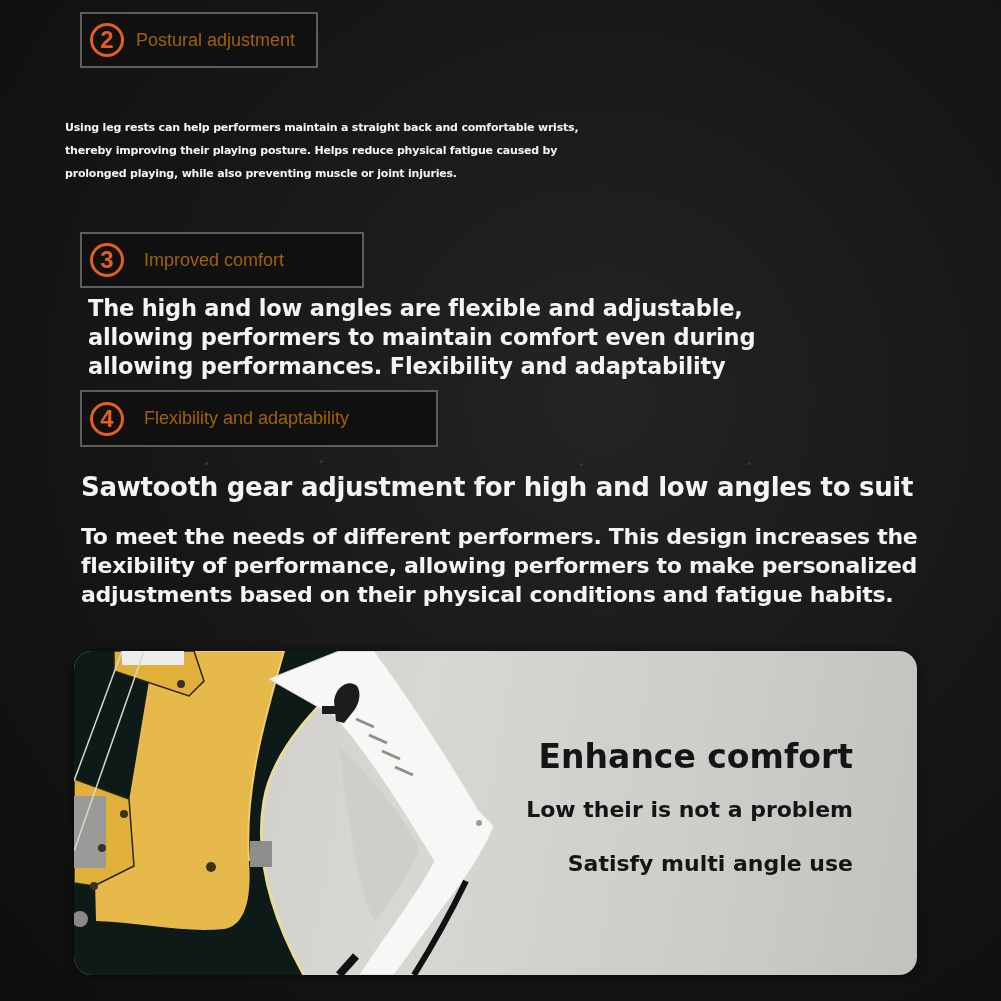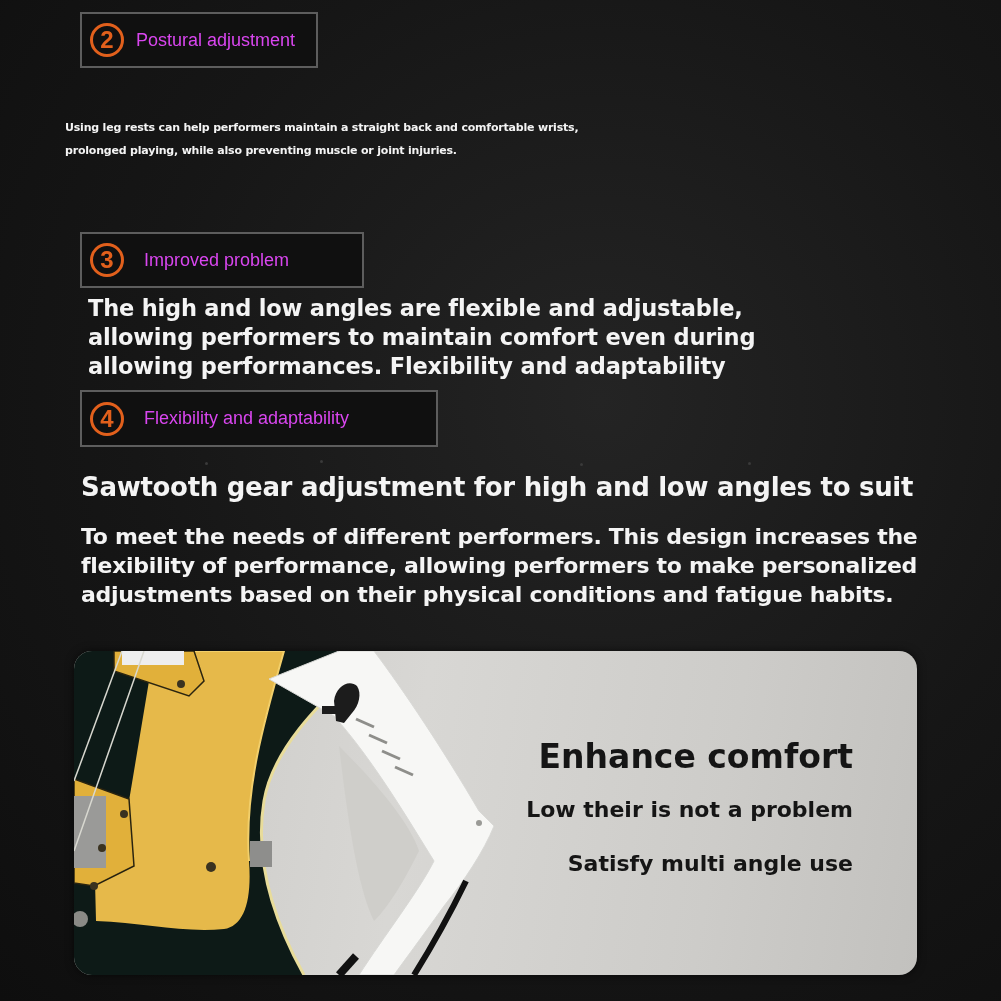--- a/index.html
+++ b/index.html
@@ -15,21 +15,21 @@
     display: flex; align-items: center;
   }
   .badge .num {
     box-sizing: border-box; width: 34px; height: 34px; border-radius: 50%;
     border: 3px solid #e2601c; color: #e2601c;
     font-family: "Liberation Sans", sans-serif; font-weight: bold; font-size: 24px;
     display: flex; align-items: center; justify-content: center;
     margin-left: 8px;
   }
   .badge .label {
-    color: #d946ef; font-family: "Liberation Sans", sans-serif; font-size: 18px;
+    color: #a16207; font-family: "Liberation Sans", sans-serif; font-size: 18px;
     margin-left: 12px; white-space: nowrap;
   }
   .para { position: absolute; font-weight: bold; color: #f4f4f4; white-space: nowrap; }
   .para div { display: block; }
   #b2 { left: 80px; top: 12px; width: 238px; height: 56px; }
   #p2 { left: 65px; top: 116px; font-size: 11px; line-height: 23px; letter-spacing: -0.2px; }
   #b3 { left: 80px; top: 232px; width: 284px; height: 56px; }
   #b3 .label { margin-left: 20px; }
   #p3 { left: 88px; top: 294px; font-size: 22.5px; line-height: 29px; letter-spacing: -0.2px; }
   #b4 { left: 80px; top: 390px; width: 358px; height: 57px; }
@@ -52,26 +52,27 @@
 </style>
 </head>
 <body>
 
 <div class="badge" id="b2">
   <span class="num">2</span>
   <span class="label">Postural adjustment</span>
 </div>
 <div class="para" id="p2">
   <div>Using leg rests can help performers maintain a straight back and comfortable wrists,</div>
+  <div>thereby improving their playing posture. Helps reduce physical fatigue caused by</div>
   <div>prolonged playing, while also preventing muscle or joint injuries.</div>
 </div>
 
 <div class="badge" id="b3">
   <span class="num">3</span>
-  <span class="label">Improved problem</span>
+  <span class="label">Improved comfort</span>
 </div>
 <div class="para" id="p3">
   <div>The high and low angles are flexible and adjustable,</div>
   <div>allowing performers to maintain comfort even during</div>
   <div>allowing performances. Flexibility and adaptability</div>
 </div>
 
 <div class="badge" id="b4">
   <span class="num">4</span>
   <span class="label">Flexibility and adaptability</span>

